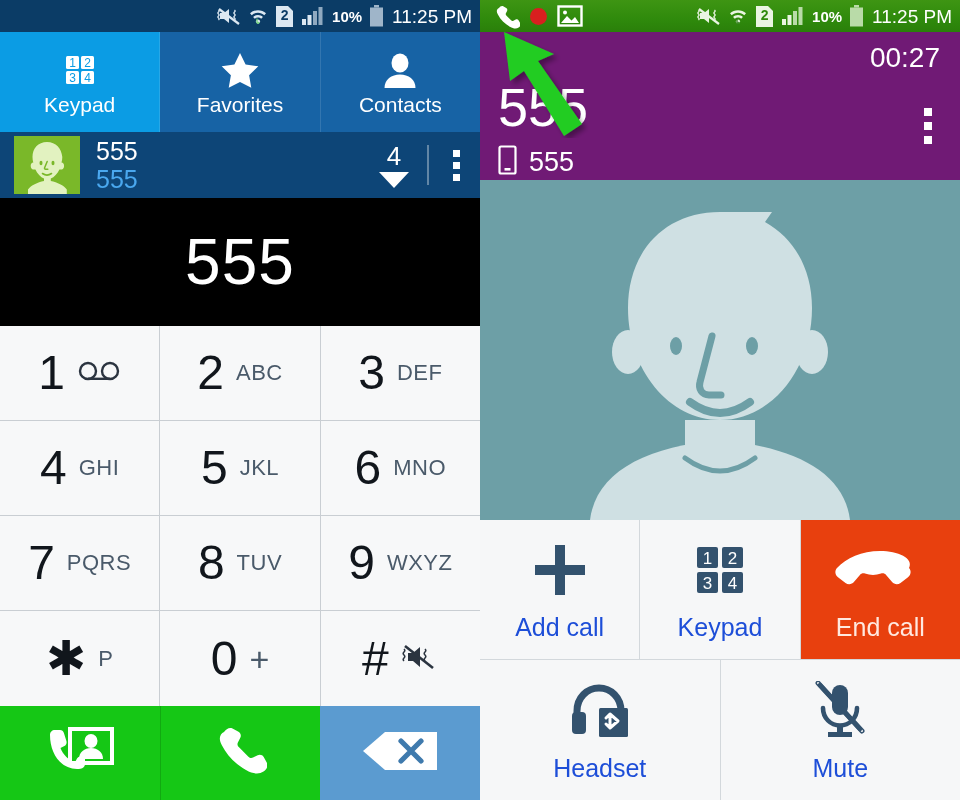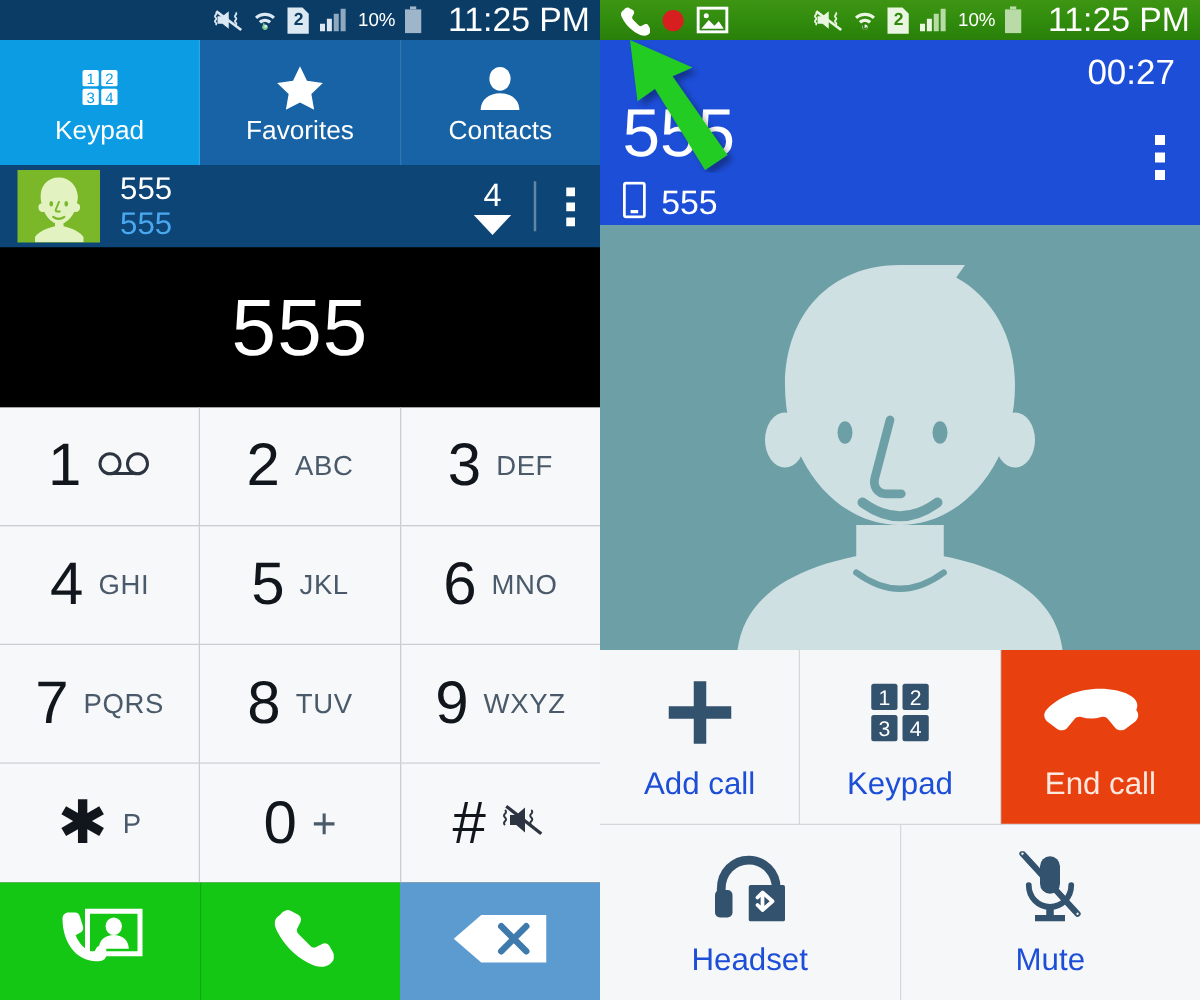--- a/index.html
+++ b/index.html
@@ -11,22 +11,22 @@
   .screen{position:relative;width:960px;height:800px;display:flex;}
   .panel{position:relative;width:480px;height:800px;overflow:hidden;}
 
   
   .statusbar{height:32px;display:flex;align-items:center;padding:0 8px;box-sizing:border-box;}
   .sb-left{background:#0b3c66;}
   .sb-right{background:linear-gradient(180deg,#3e9513 0%,#2f8a0c 60%,#2a7f0a 100%);}
   .sb-spacer{flex:1;}
   .sb-icons{display:flex;align-items:center;gap:7px;}
   .sb-notif{display:flex;align-items:center;gap:10px;margin-left:6px;}
-  .sb-pct{color:#fff;font-size:15px;line-height:1;}
-  .sb-clock{color:#fff;font-size:27px;margin-left:20px;line-height:1;}
+  .sb-pct{color:#fff;font-size:15px;line-height:1;font-weight:bold;}
+  .sb-clock{color:#fff;font-size:19px;margin-left:8px;line-height:1;}
   .rec-dot{width:17px;height:17px;border-radius:50%;background:#d81f1f;display:inline-block;}
 
   
   .tabbar{height:100px;display:flex;background:#1763a5;}
   .tab{flex:1;display:flex;flex-direction:column;align-items:center;justify-content:center;gap:4px;
        border-right:1px solid rgba(255,255,255,.12);}
   .tab:last-child{border-right:none;}
   .tab.active{background:#0b9ce4;}
   .tab-label{color:#ffffff;font-size:21px;line-height:1;}
   .tab-icon{height:40px;display:flex;align-items:center;justify-content:center;}
@@ -58,21 +58,21 @@
   .key-sub{font-size:22px;color:#4a5a6a;letter-spacing:.5px;line-height:1;}
   .key-plus{font-size:34px;color:#4a5a6a;font-weight:300;line-height:1;}
 
   .actionbar{height:94px;display:flex;}
   .act{flex:1;display:flex;align-items:center;justify-content:center;}
   .act-video{background:#15c715;}
   .act-call{background:#15c715;border-left:1px solid rgba(0,0,0,.15);}
   .act-back{background:#5b9bd0;}
 
   
-  .callhead{height:148px;background:#1d4ed8;position:relative;padding:0 18px;box-sizing:border-box;}
+  .callhead{height:148px;background:#701a75;position:relative;padding:0 18px;box-sizing:border-box;}
   .call-timer{position:absolute;right:20px;top:12px;color:#ffffff;font-size:28px;line-height:1;}
   .call-menu{position:absolute;right:28px;top:76px;display:flex;flex-direction:column;gap:6px;}
   .call-menu i{width:8px;height:8px;background:#fff;display:block;}
   .call-name{position:absolute;left:18px;top:48px;color:#ffffff;font-size:54px;font-weight:300;line-height:1;}
   .call-sub{position:absolute;left:18px;top:113px;display:flex;align-items:center;gap:12px;}
   .call-sub span{color:#ffffff;font-size:27px;line-height:1;}
 
   .photo{height:340px;background:#6d9fa6;position:relative;overflow:hidden;}
 
   .callbtns{height:280px;display:flex;flex-direction:column;background:#cdd2d6;}

